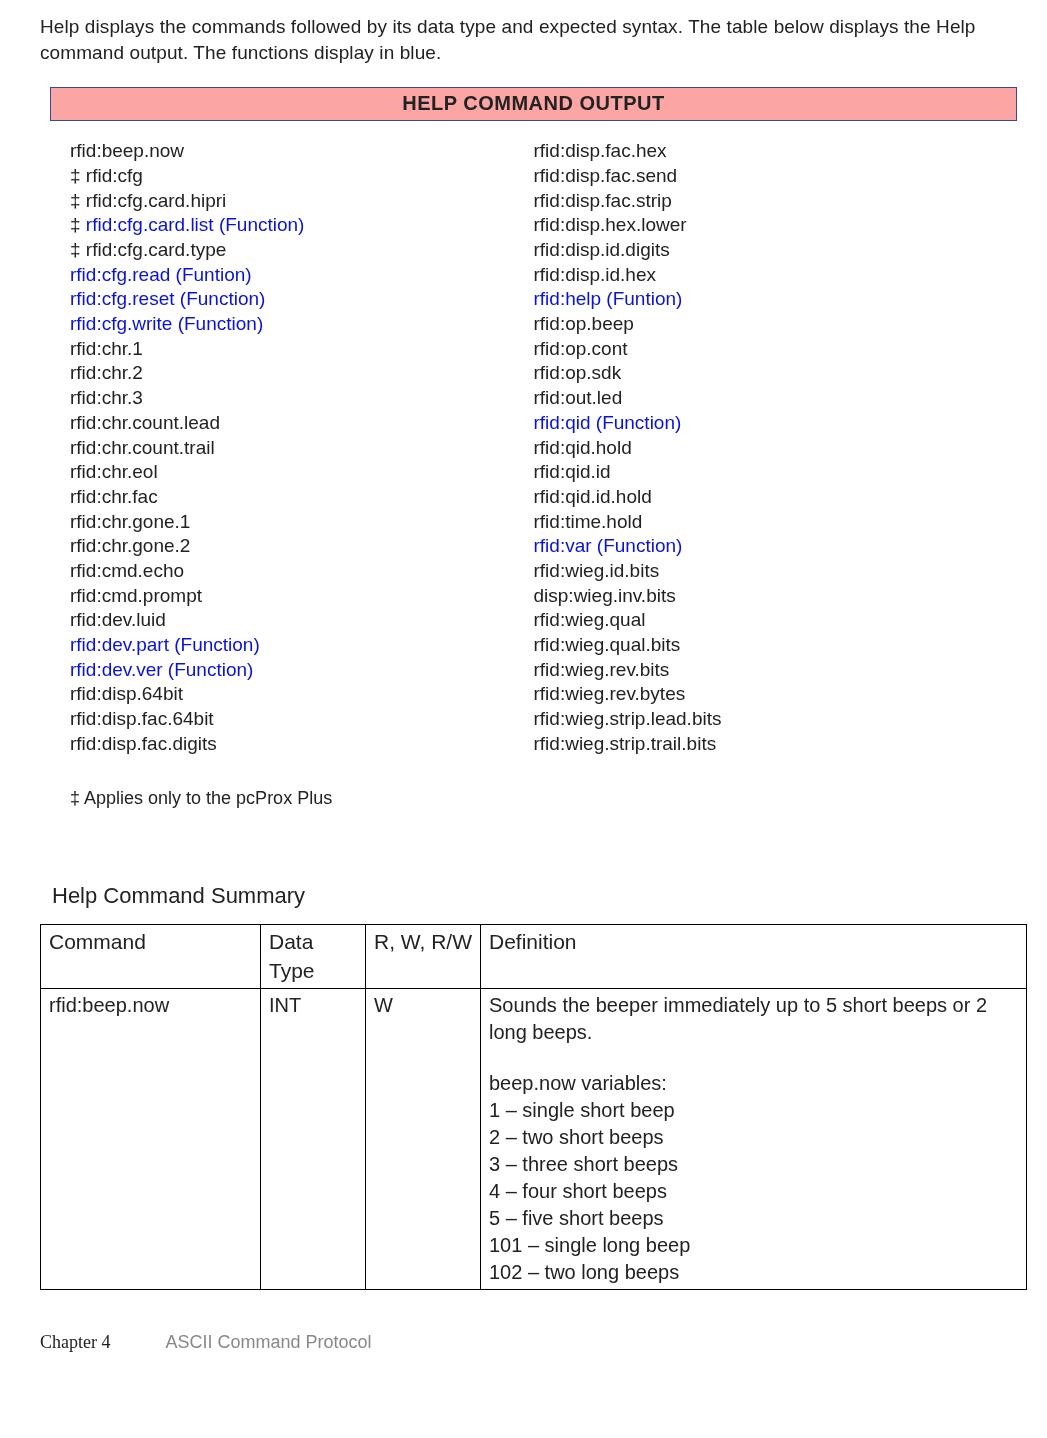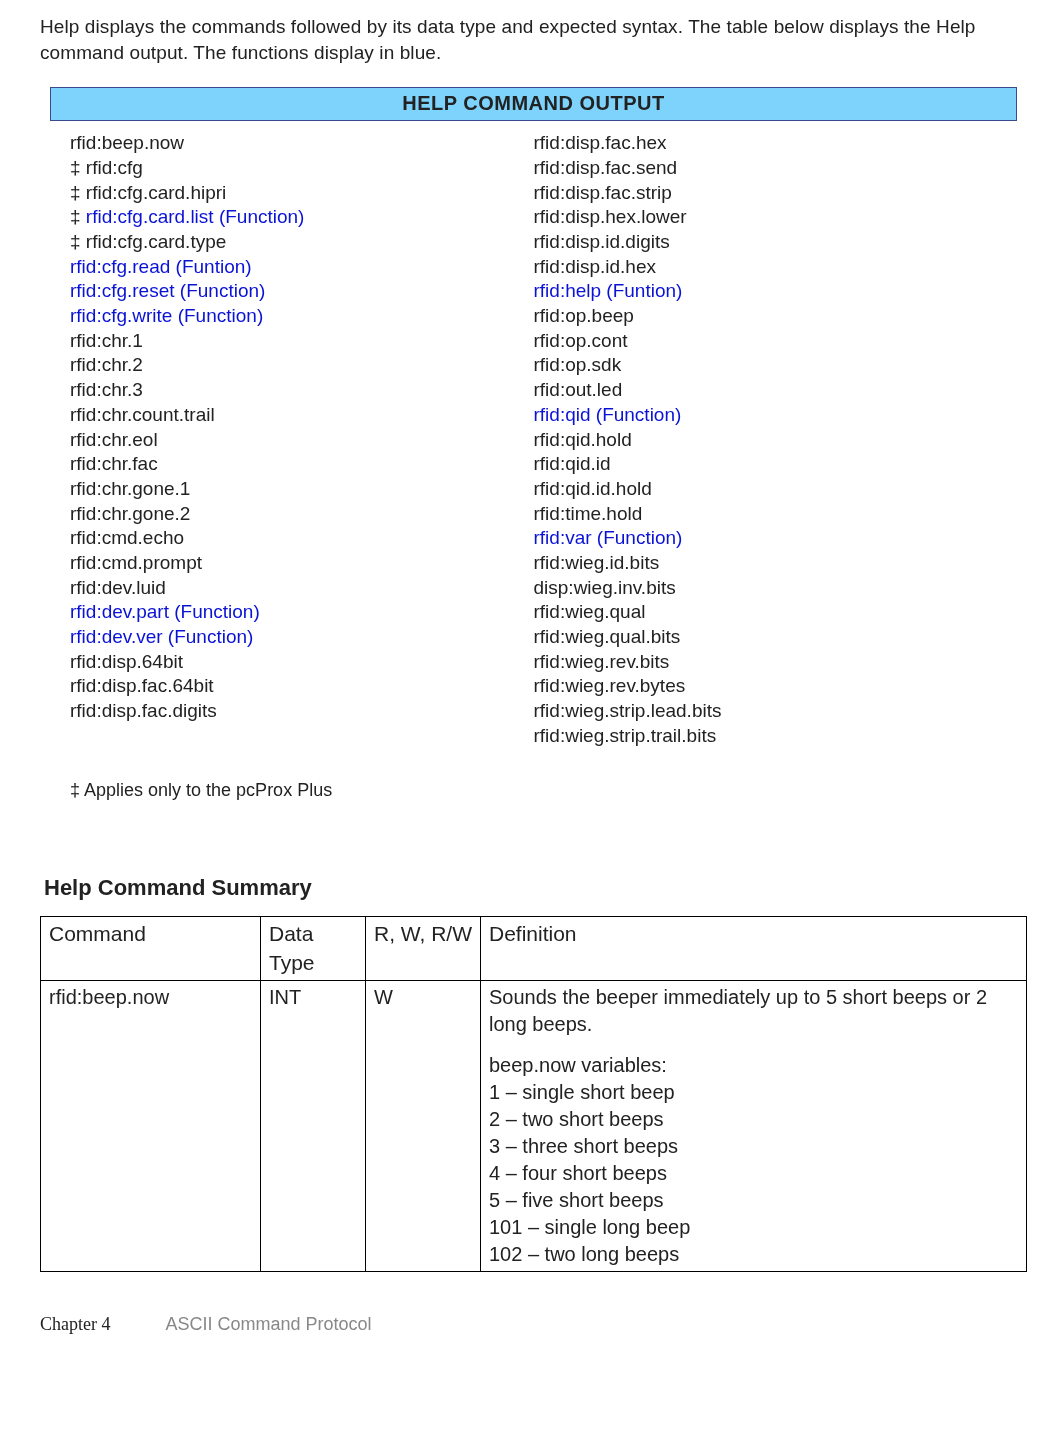--- a/index.html
+++ b/index.html
@@ -8,54 +8,54 @@
       font-size: 19px;
       color: #222;
       background: #fff;
       padding: 14px 20px 14px 40px;
       line-height: 1.35;
       width: 1047px;
     }
     .intro { margin-bottom: 22px; letter-spacing: 0.1px; }
     .help-box {}
     .help-header {
-      background: #7dd3fc;
+      background: #fca5a5;
       border: 1px solid #384b8f;
       text-align: center;
       font-weight: bold;
       font-size: 20px;
       padding: 2px 0 3px;
       letter-spacing: 0.5px;
-      margin: 0 10px;
+      margin: 8px 10px;
     }
     .help-body {
       display: flex;
       padding: 10px 30px 0 30px;
     }
     .col { flex: 1; }
     .col div { line-height: 1.3; font-size: 19px; }
     .fn { color: #0a12d6; }
     .dagger { font-family: Arial; }
     .note { padding: 30px 0 0 30px; font-size: 18px; }
-    h3.summary-title { font-weight: bold; font-size: 22px; margin: 70px 4px 14px; }
+    h3.summary-title { font-weight: normal; font-size: 22px; margin: 70px 12px 14px; }
     table.summary {
       border-collapse: collapse;
       width: 100%;
       font-size: 20px;
       padding-left: 8px;
     }
     table.summary th, table.summary td {
       border: 1px solid #000;
       text-align: left;
       vertical-align: top;
       padding: 3px 8px;
       font-weight: normal;
     }
     table.summary th { font-size: 21px; }
-    .def-block p { margin-bottom: 14px; }
+    .def-block p { margin-bottom: 24px; }
     .def-block .varhead { margin-bottom: 0; }
     .def-block .varlist div { line-height: 1.35; }
     .footer { margin-top: 40px; font-size: 18px; }
     .footer .chap { color: #222; font-family: Liberation Serif, serif; }
     .footer .chapname { color: #888; margin-left: 50px; }
   </style>
 </head>
 <body>
 
 <p class="intro">Help displays the commands followed by its data type and expected syntax. The table below displays the Help command output. The functions display in blue.</p>
@@ -68,20 +68,21 @@
         <div><span class="dagger">‡  </span><span>rfid:cfg</span></div>
         <div><span class="dagger">‡ </span><span>rfid:cfg.card.hipri</span></div>
         <div><span class="dagger">‡ </span><span class="fn">rfid:cfg.card.list  (Function)</span></div>
         <div><span class="dagger">‡ </span><span>rfid:cfg.card.type</span></div>
         <div><span class="fn">rfid:cfg.read (Funtion)</span></div>
         <div><span class="fn">rfid:cfg.reset (Function)</span></div>
         <div><span class="fn">rfid:cfg.write (Function)</span></div>
         <div><span>rfid:chr.1</span></div>
         <div><span>rfid:chr.2</span></div>
         <div><span>rfid:chr.3</span></div>
+        <div><span>rfid:chr.count.lead</span></div>
         <div><span>rfid:chr.count.trail</span></div>
         <div><span>rfid:chr.eol</span></div>
         <div><span>rfid:chr.fac</span></div>
         <div><span>rfid:chr.gone.1</span></div>
         <div><span>rfid:chr.gone.2</span></div>
         <div><span>rfid:cmd.echo</span></div>
         <div><span>rfid:cmd.prompt</span></div>
         <div><span>rfid:dev.luid</span></div>
         <div><span class="fn">rfid:dev.part (Function)</span></div>
         <div><span class="fn">rfid:dev.ver (Function)</span></div>

